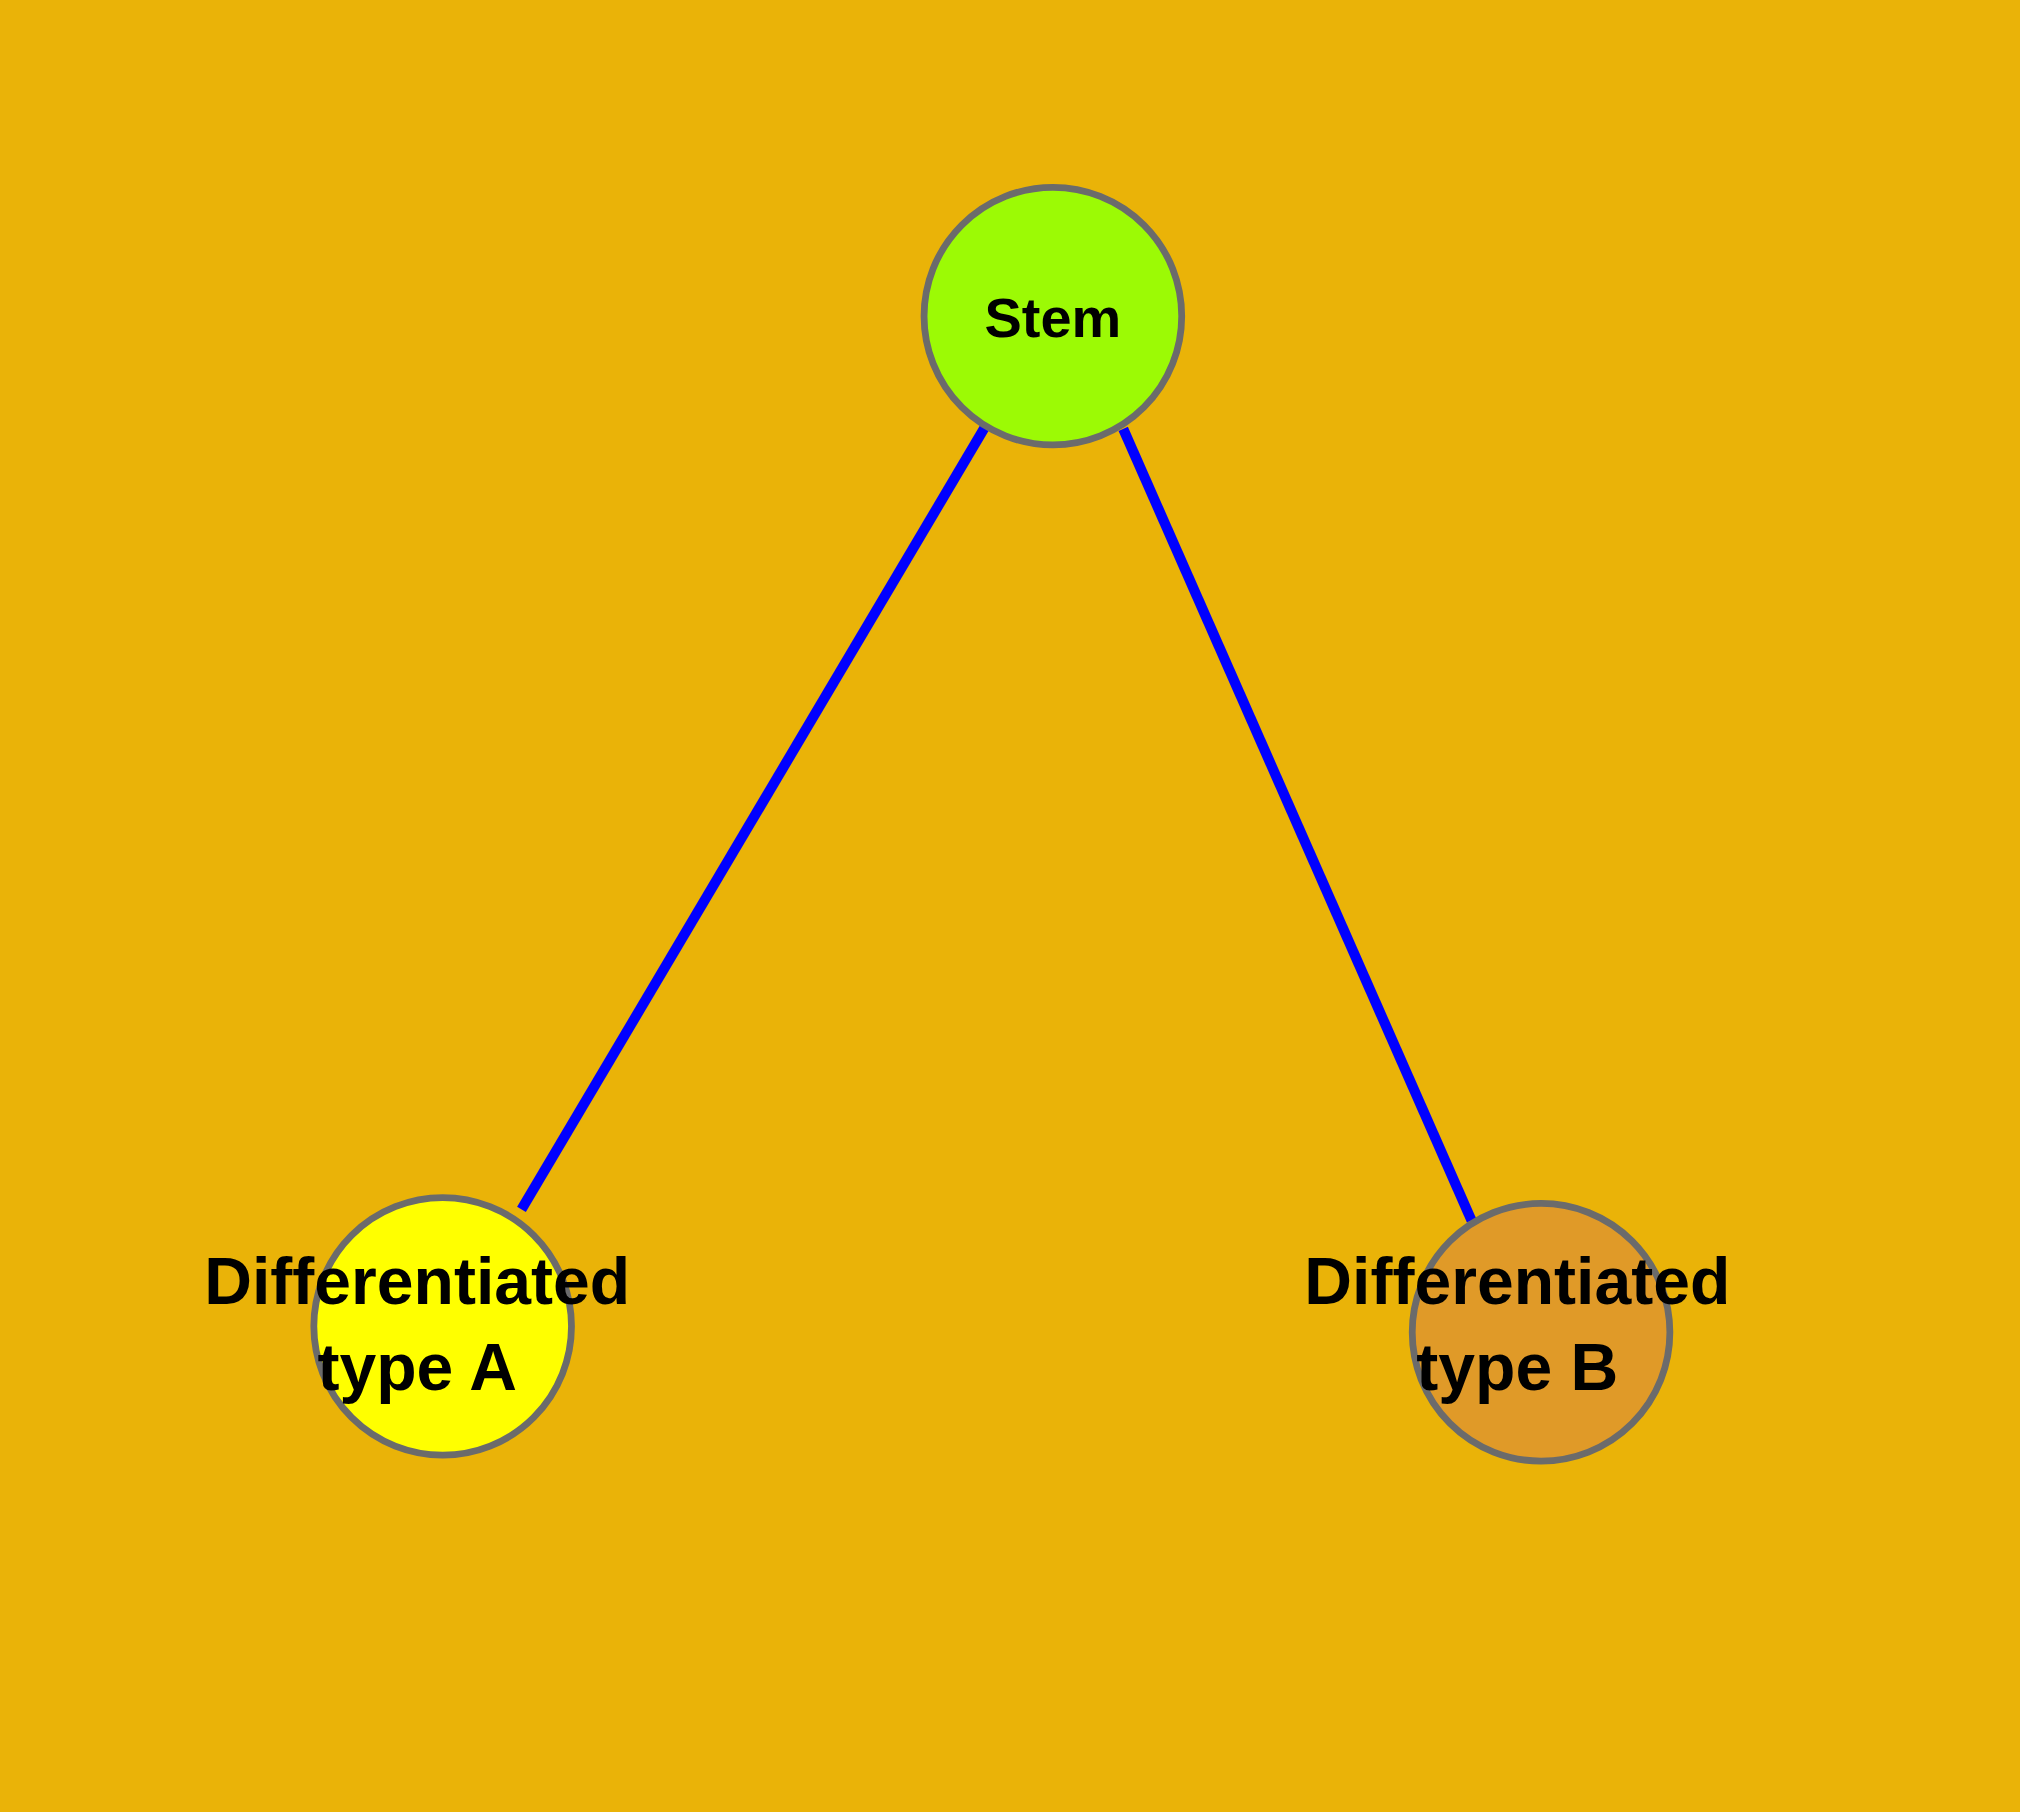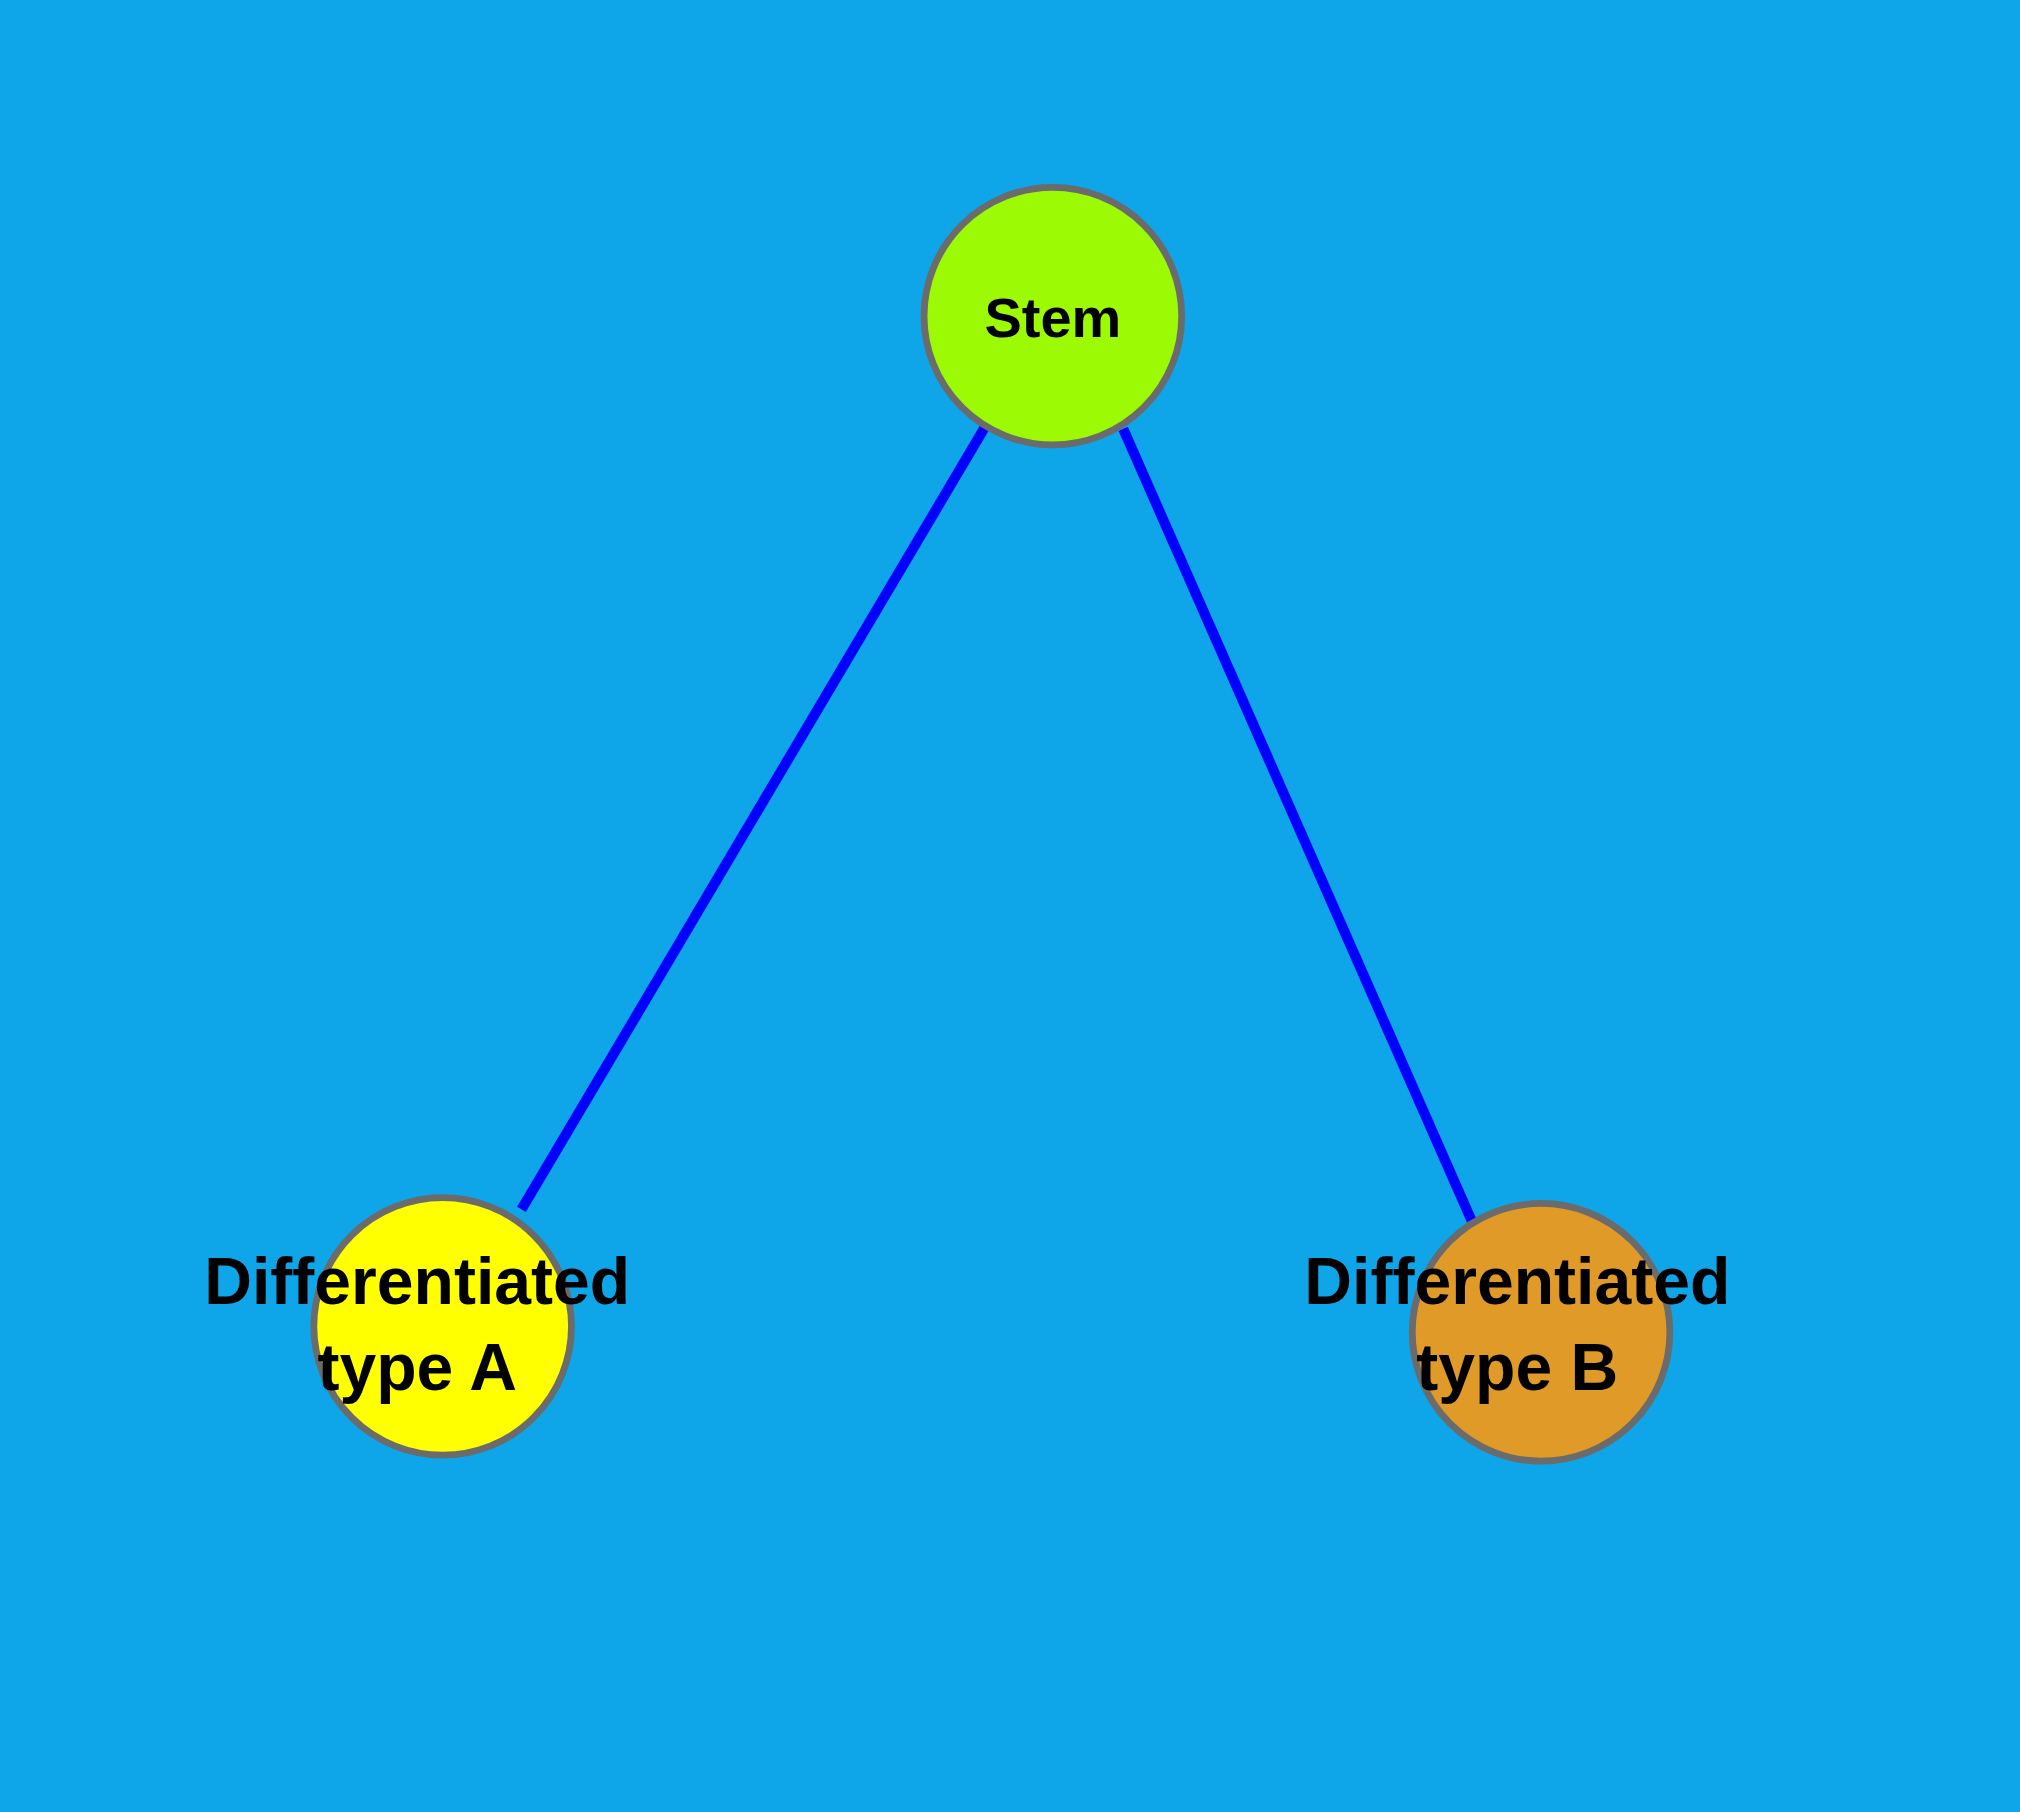--- a/index.html
+++ b/index.html
@@ -44,21 +44,21 @@
   .node-label-inside {
     font-size: 66px;
   }
   .node-label-outside {
     font-size: 78px;
   }
 </style>
 </head>
 <body>
 
-<div id="canvas" style="background: #0ea5e9;">
+<div id="canvas" style="background: #eab308;">
   <svg id="graph-svg" viewBox="0 0 2384 2138">
 
     <g>
       <line class="edge-line" x1="1163" y1="502" x2="615" y2="1427" stroke="#0000ff"></line>
       <line class="edge-line" x1="1325" y1="506" x2="1736" y2="1440" stroke="#0000ff"></line>
     </g>
 
     <g>
       <circle class="node-circle" cx="522" cy="1565" r="152" fill="#ffff00" stroke="#6b6b6b"></circle>
     </g>

